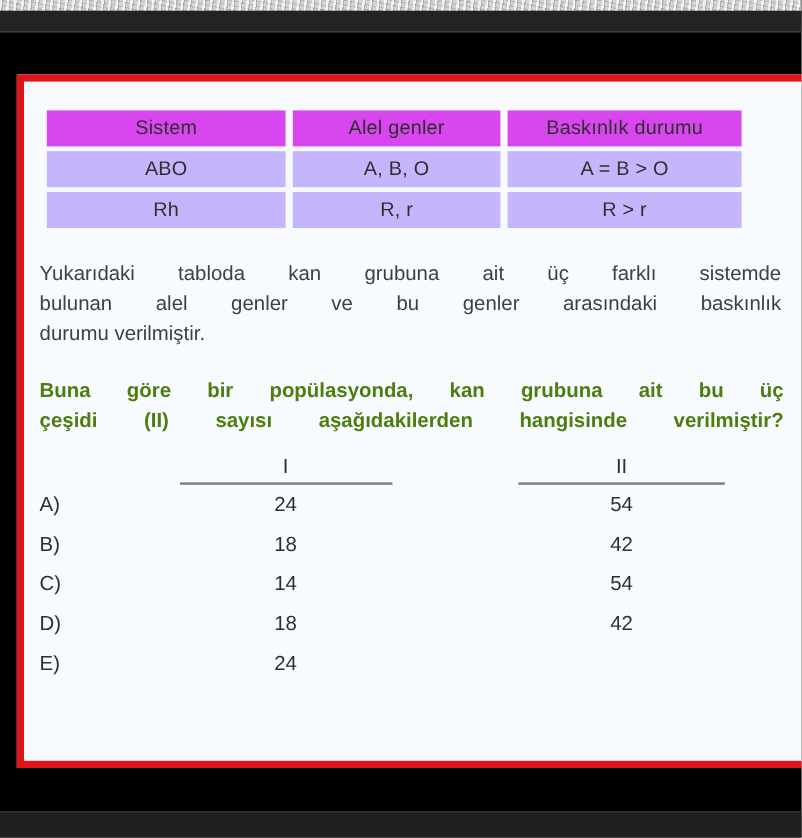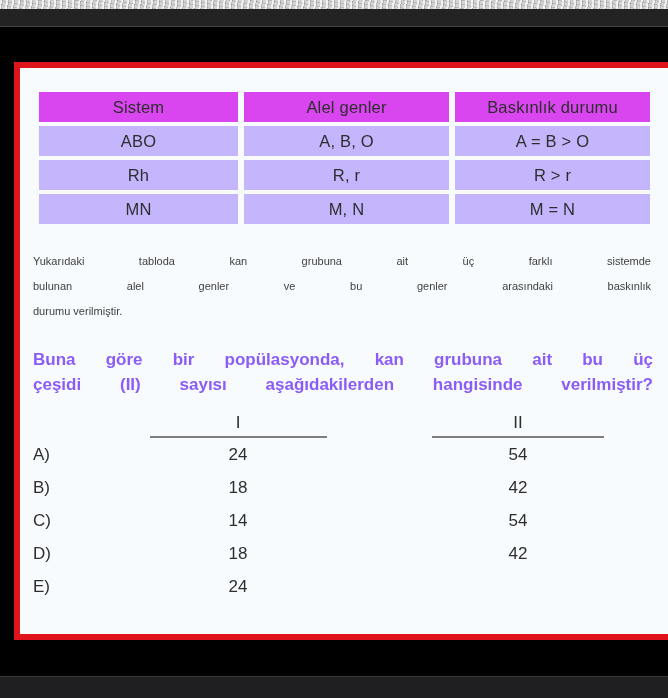--- a/index.html
+++ b/index.html
@@ -48,30 +48,30 @@
   }
   .blood-table td {
     height: 30px;
     text-align: center;
     vertical-align: middle;
     font-size: 16.5px;
     color: #2e2e2e;
     letter-spacing: .2px;
   }
   .blood-table .c1 { width: 199px; }
-  .blood-table .c2 { width: 205px; }
+  .blood-table .c2 { width: 173px; }
   .blood-table .c3 { width: 195px; }
   .blood-table tr.head td { background: #d946ef; }
   .blood-table tr.body td { background: #c4b5fd; }
 
   
-  .para { margin-top: 21px; width: 618px; color: #3f3f3f; font-size: 11px; }
+  .para { margin-top: 21px; width: 618px; color: #3f3f3f; font-size: 17px; }
   .para .line { line-height: 25px; text-align: justify; text-align-last: justify; }
   .para .line.last { text-align-last: left; }
-  .question { margin-top: 23px; width: 620px; color: #8b5cf6; font-weight: bold; font-size: 17px; }
+  .question { margin-top: 23px; width: 620px; color: #4d7c0f; font-weight: bold; font-size: 17px; }
   .question .line { line-height: 25px; text-align: justify; text-align-last: justify; }
 
   
   .options { margin-top: 11px; }
   .opt-row {
     display: grid;
     grid-template-columns: 30px 350px 210px;
     align-items: center;
     height: 33px;
     font-size: 17px;
@@ -102,25 +102,20 @@
     </tr>
     <tr class="body">
       <td class="c1">ABO</td>
       <td class="c2">A, B, O</td>
       <td class="c3">A = B &gt; O</td>
     </tr>
     <tr class="body">
       <td class="c1">Rh</td>
       <td class="c2">R, r</td>
       <td class="c3">R &gt; r</td>
-    </tr>
-    <tr class="body">
-      <td class="c1">MN</td>
-      <td class="c2">M, N</td>
-      <td class="c3">M = N</td>
     </tr>
   </tbody>
     </table>
 
   <div class="para">
     <div class="line">Yukarıdaki tabloda kan grubuna ait üç farklı sistemde</div>
     <div class="line">bulunan alel genler ve bu genler arasındaki baskınlık</div>
     <div class="line last">durumu verilmiştir.</div>
   </div>
 

